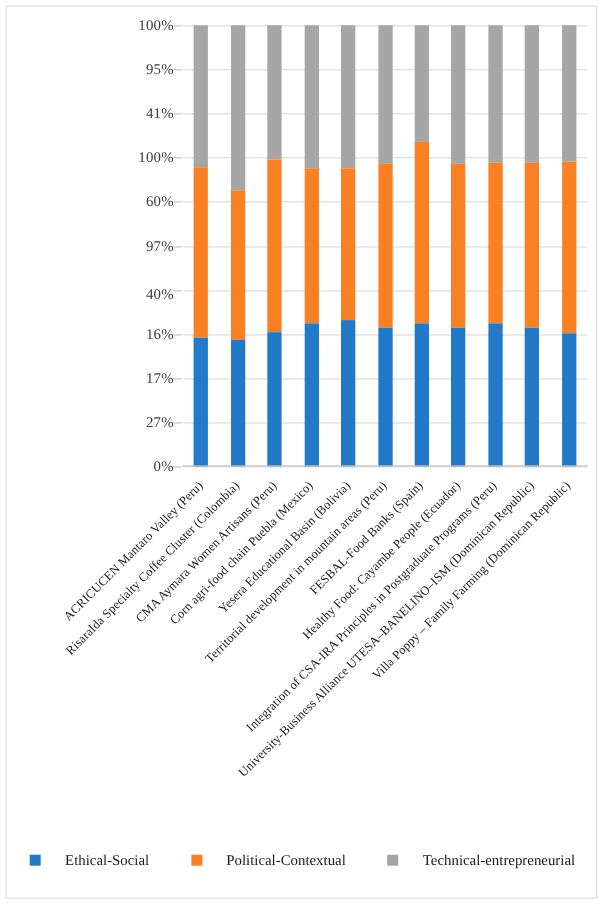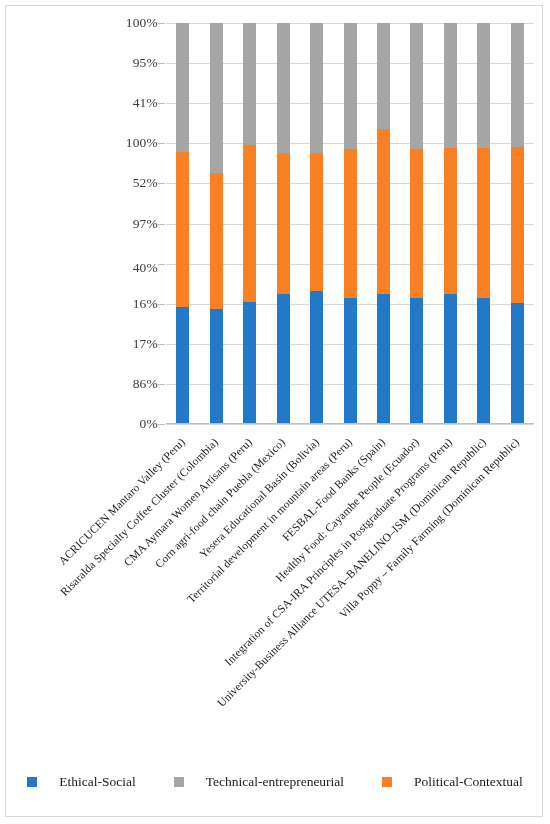--- a/index.html
+++ b/index.html
@@ -98,26 +98,26 @@
     width:10px;height:10px;display:inline-block;
   }
 </style>
 </head>
 <body>
 
 <div id="figure">
 
   <div id="ytick-labels">
       <div class="ytick-label" style="top: 401px;">0%</div>
-      <div class="ytick-label" style="top: 360.9px;">86%</div>
+      <div class="ytick-label" style="top: 360.9px;">27%</div>
       <div class="ytick-label" style="top: 320.8px;">17%</div>
       <div class="ytick-label" style="top: 280.7px;">16%</div>
       <div class="ytick-label" style="top: 245px;">40%</div>
       <div class="ytick-label" style="top: 200.5px;">97%</div>
-      <div class="ytick-label" style="top: 160.4px;">52%</div>
+      <div class="ytick-label" style="top: 160.4px;">60%</div>
       <div class="ytick-label" style="top: 120.3px;">100%</div>
       <div class="ytick-label" style="top: 80.2px;">41%</div>
       <div class="ytick-label" style="top: 40.1px;">95%</div>
       <div class="ytick-label" style="top: 0px;">100%</div>
     </div>
 
   <div id="plot-area">
     <div id="gridlines">
         <div class="gridline" style="top: 401px;"></div>
         <div class="gridline" style="top: 360.9px;"></div>
@@ -204,26 +204,26 @@
       <div class="cat-label" style="left: -122.182px; width: 600px; top: 428px;">University-Business Alliance UTESA–BANELINO–ISM (Dominican Republic)</div>
       <div class="cat-label" style="left: -88.7273px; width: 600px; top: 428px;">Villa Poppy – Family Farming (Dominican Republic)</div>
     </div>
 
   <div id="legend">
       <div class="legend-item">
         <span class="legend-swatch" style="background: rgb(33, 121, 200);"></span>
         <span>Ethical-Social</span>
       </div>
       <div class="legend-item">
+        <span class="legend-swatch" style="background: rgb(249, 129, 36);"></span>
+        <span>Political-Contextual</span>
+      </div>
+      <div class="legend-item">
         <span class="legend-swatch" style="background: rgb(166, 166, 166);"></span>
         <span>Technical-entrepreneurial</span>
-      </div>
-      <div class="legend-item">
-        <span class="legend-swatch" style="background: rgb(249, 129, 36);"></span>
-        <span>Political-Contextual</span>
       </div>
     </div>
 
 <div class="ytick-mark" style="top: 418px;"></div>
     <div class="ytick-mark" style="top: 377.9px;"></div>
     <div class="ytick-mark" style="top: 337.8px;"></div>
     <div class="ytick-mark" style="top: 297.7px;"></div>
     <div class="ytick-mark" style="top: 257.6px;"></div>
     <div class="ytick-mark" style="top: 217.5px;"></div>
     <div class="ytick-mark" style="top: 177.4px;"></div>

